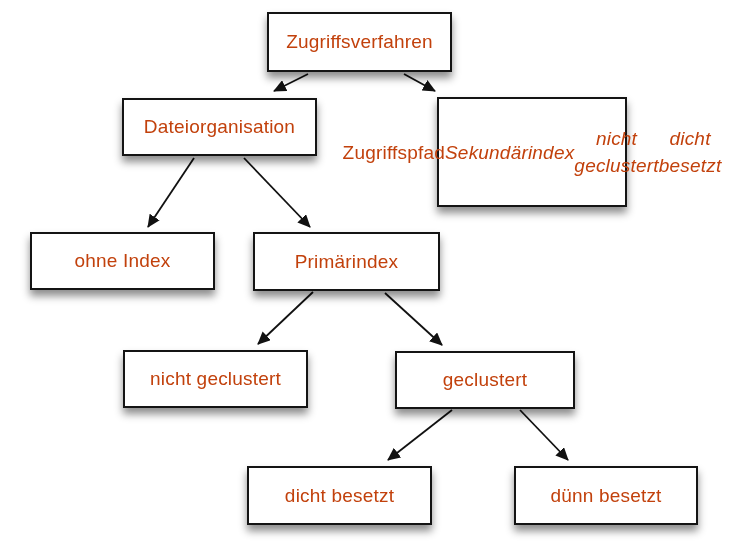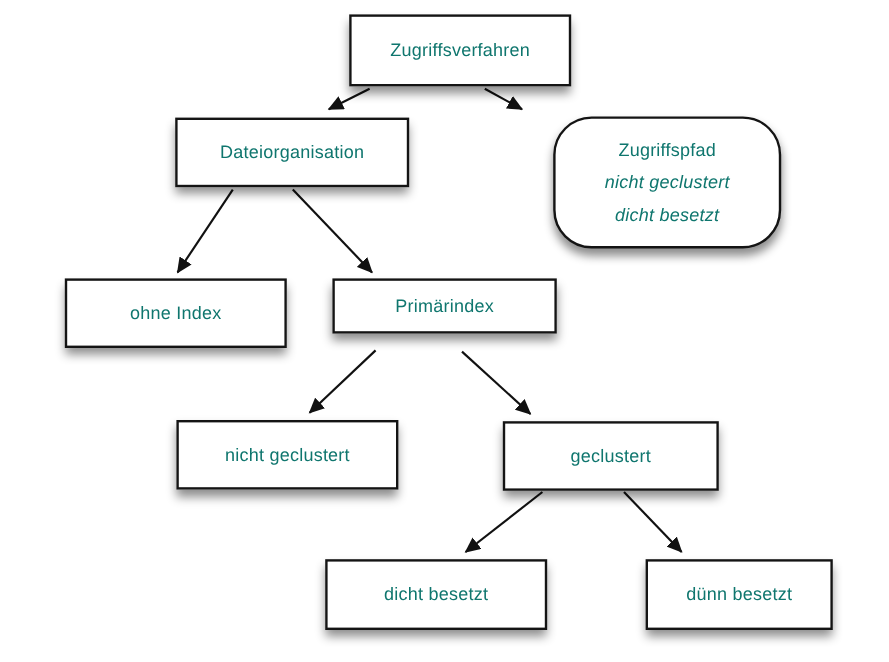--- a/index.html
+++ b/index.html
@@ -30,42 +30,40 @@
   .node {
     position: absolute;
     box-sizing: border-box;
     background: #ffffff;
     border: 2.5px solid #141414;
     box-shadow: 0 6px 8px rgba(0,0,0,0.45);
     display: flex;
     align-items: center;
     justify-content: center;
     text-align: center;
-    font-size: 15px;
-    color: #0f766e;
+    font-size: 19px;
+    color: #c2410c;
     letter-spacing: 0.2px;
-    margin-left: 24px;
   }
   .node.multi {
-    flex-direction: column;
+    flex-direction: row;
     line-height: 27px;
-    border-radius: 32px;
   }
   .it { font-style: italic; }
 
   
   #n-zugriffsverfahren { left: 267px; top: 12px;  width: 185px; height: 60px; }
   #n-dateiorganisation { left: 122px; top: 98px;  width: 195px; height: 58px; }
   #n-zugriffspfad      { left: 437px; top: 97px;  width: 190px; height: 110px; }
   #n-ohne-index        { left: 30px;  top: 232px; width: 185px; height: 58px; }
-  #n-primaerindex      { left: 253px; top: 232px; width: 187px; height: 46px; }
+  #n-primaerindex      { left: 253px; top: 232px; width: 187px; height: 59px; }
   #n-nicht-geclustert  { left: 123px; top: 350px; width: 185px; height: 58px; }
   #n-geclustert        { left: 395px; top: 351px; width: 180px; height: 58px; }
   #n-dicht-besetzt     { left: 247px; top: 466px; width: 185px; height: 59px; }
-  #n-duenn-besetzt     { left: 514px; top: 466px; width: 156px; height: 59px; align-items: center; }
+  #n-duenn-besetzt     { left: 514px; top: 466px; width: 184px; height: 59px; align-items: center; }
 </style>
 </head>
 <body>
 
 <div class="canvas">
 
   <svg class="arrows" viewBox="0 0 741 552" xmlns="http://www.w3.org/2000/svg">
     <defs>
       <marker id="ah" markerUnits="userSpaceOnUse" markerWidth="14" markerHeight="12" refX="12" refY="6" orient="auto">
         <path d="M0,0 L13,6 L0,12 z" fill="#111111"></path>
@@ -84,20 +82,21 @@
   <div class="node" id="n-zugriffsverfahren">
     <span>Zugriffsverfahren</span>
   </div>
 
   <div class="node" id="n-dateiorganisation">
     <span>Dateiorganisation</span>
   </div>
 
   <div class="node multi" id="n-zugriffspfad">
     <div>Zugriffspfad</div>
+    <div class="it">Sekundärindex</div>
     <div class="it">nicht geclustert</div>
     <div class="it">dicht besetzt</div>
   </div>
 
   <div class="node" id="n-ohne-index">
     <span>ohne Index</span>
   </div>
 
   <div class="node" id="n-primaerindex">
     <span>Primärindex</span>

